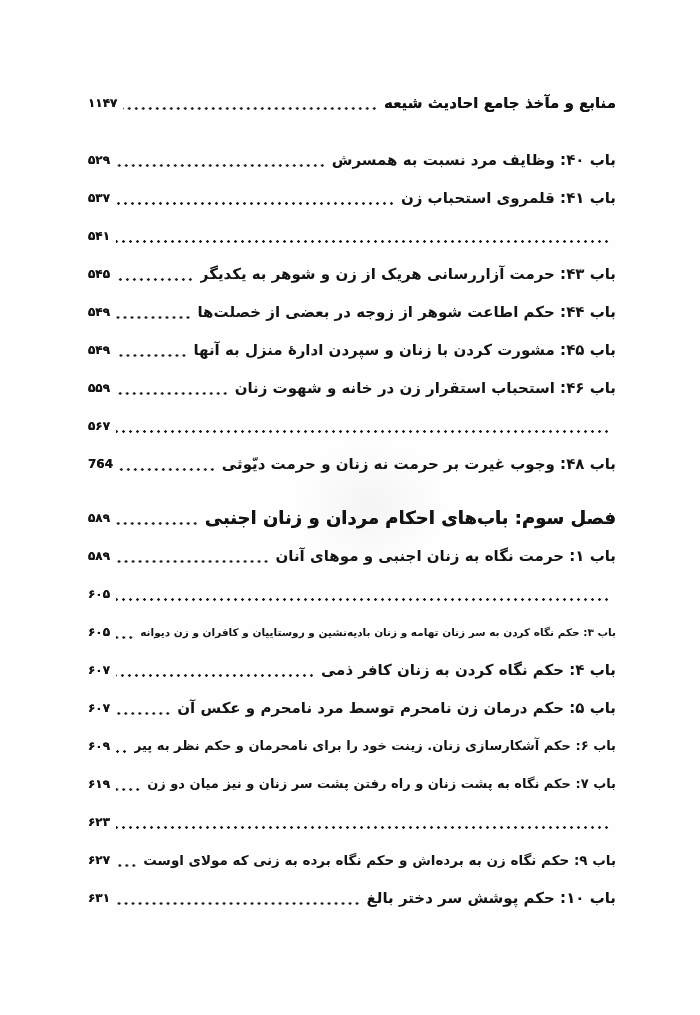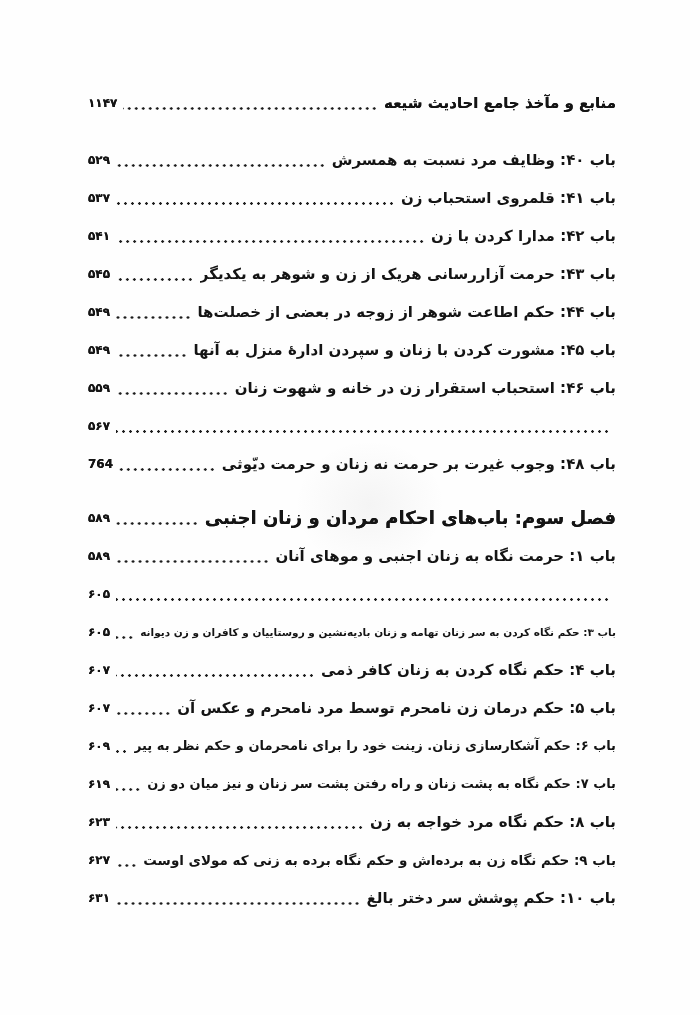--- a/index.html
+++ b/index.html
@@ -103,21 +103,20 @@
         <span class="label">باب ۴۰: وظایف مرد نسبت به همسرش</span>
         <span class="leader"></span>
         <span class="pagenum">۵۲۹</span>
       </div>
       <div class="row row-entry">
         <span class="label">باب ۴۱: قلمروی استحباب زن</span>
         <span class="leader"></span>
         <span class="pagenum">۵۳۷</span>
       </div>
       <div class="row row-entry">
-        <span class="label">باب ۴۲: مدارا کردن با زن</span>
         <span class="leader"></span>
         <span class="pagenum">۵۴۱</span>
       </div>
       <div class="row row-entry">
         <span class="label">باب ۴۳: حرمت آزاررسانی هریک از زن و شوهر به یکدیگر</span>
         <span class="leader"></span>
         <span class="pagenum">۵۴۵</span>
       </div>
       <div class="row row-entry">
         <span class="label">باب ۴۴: حکم اطاعت شوهر از زوجه در بعضی از خصلت‌ها</span>
@@ -176,21 +175,20 @@
         <span class="label" style="font-size: 13px; margin-top: 44px;">باب ۶: حکم آشکارسازی زنان. زینت خود را برای نامحرمان و حکم نظر به پیرزن‌ها</span>
         <span class="leader"></span>
         <span class="pagenum">۶۰۹</span>
       </div>
       <div class="row row-entry">
         <span class="label" style="font-size: 13px;">باب ۷: حکم نگاه به پشت زنان و راه رفتن پشت سر زنان و نیز میان دو زن</span>
         <span class="leader"></span>
         <span class="pagenum">۶۱۹</span>
       </div>
       <div class="row row-entry">
-        <span class="label">باب ۸: حکم نگاه مرد خواجه به زن</span>
         <span class="leader"></span>
         <span class="pagenum">۶۲۳</span>
       </div>
       <div class="row row-entry">
         <span class="label" style="font-size: 13.5px;">باب ۹: حکم نگاه زن به برده‌اش و حکم نگاه برده به زنی که مولای اوست</span>
         <span class="leader"></span>
         <span class="pagenum">۶۲۷</span>
       </div>
       <div class="row row-entry">
         <span class="label">باب ۱۰: حکم پوشش سر دختر بالغ</span>

